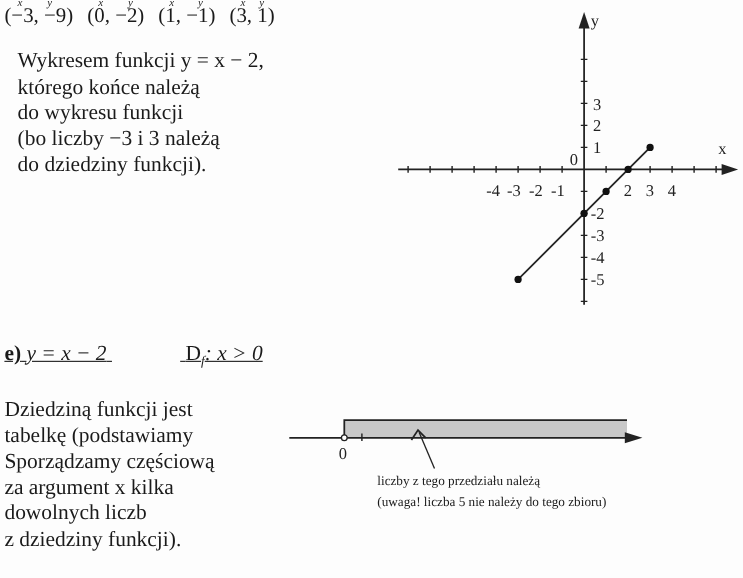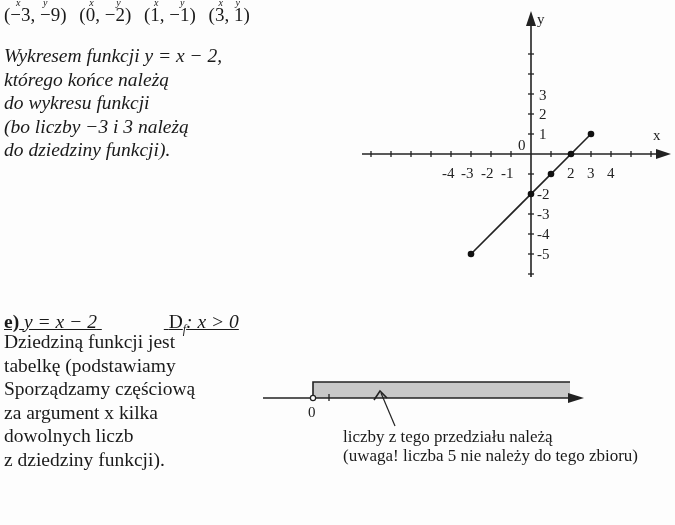--- a/index.html
+++ b/index.html
@@ -5,26 +5,26 @@
     html, body { margin:0; padding:0; }
     body {
       width:675px; height:525px; background:#fdfdfd; position:relative; overflow:hidden;
       font-family:"Liberation Serif", "DejaVu Serif", serif; color:#1a1a1a;
     }
     .abs { position:absolute; }
     .pts { left:4px; top:4px; font-size:19px; white-space:nowrap; }
     .pt { position:relative; display:inline-block; margin-right:8px; }
     .lbl { position:absolute; top:-7px; font-size:10px; font-style:italic; }
     .para { font-size:19.5px; line-height:23.6px; }
-    .para1 { left:4px; top:44px;font-style:italic; }
+    .para1 { left:16px; top:44px; }
     .head2 { left:4px; top:311px; font-size:19.5px; white-space:nowrap;text-decoration:underline; }
     .head2 b { font-weight:bold; }
     .it { font-style:italic; }
-    .para2 { left:4px; top:330px; }
-    .note { left:343px; top:428px; font-size:17px; line-height:18.5px; white-space:nowrap; }
+    .para2 { left:4px; top:361px; }
+    .note { left:343px; top:428px; font-size:12px; line-height:18.5px; white-space:nowrap; }
     svg text { font-family:"Liberation Serif", "DejaVu Serif", serif; }
   </style>
 </head>
 <body>
 
 <div class="abs pts">
   <span class="pt"><span class="lbl" style="left:12px">x</span><span class="lbl" style="left:39px">y</span><span>(−3, −9)</span></span>
   <span class="pt"><span class="lbl" style="left:10px">x</span><span class="lbl" style="left:37px">y</span><span>(0, −2)</span></span>
   <span class="pt"><span class="lbl" style="left:10px">x</span><span class="lbl" style="left:36px">y</span><span>(1, −1)</span></span>
   <span class="pt"><span class="lbl" style="left:10px">x</span><span class="lbl" style="left:27px">y</span><span>(3, 1)</span></span>

